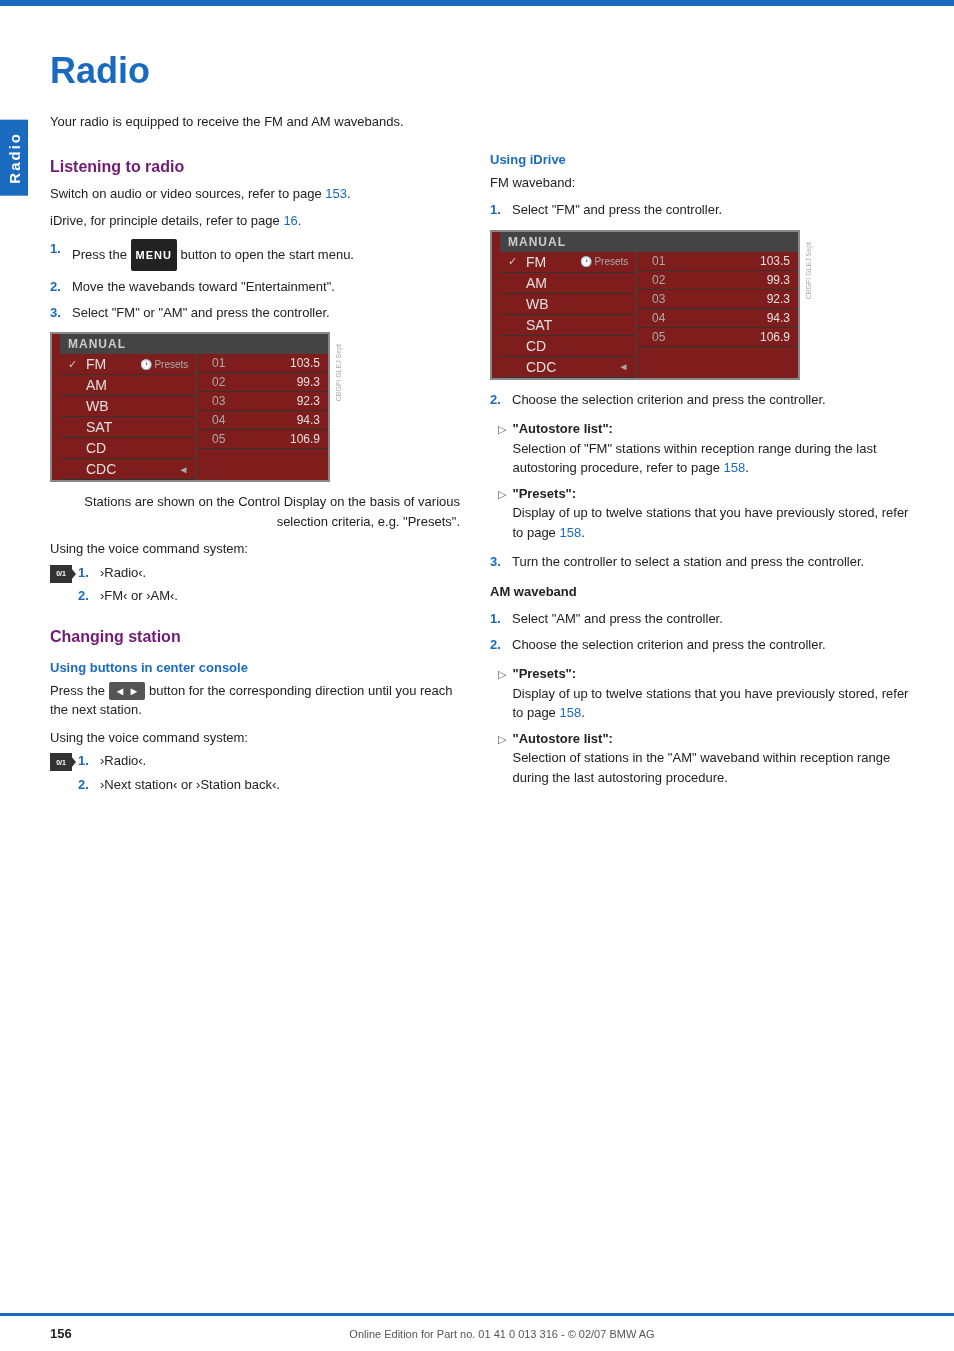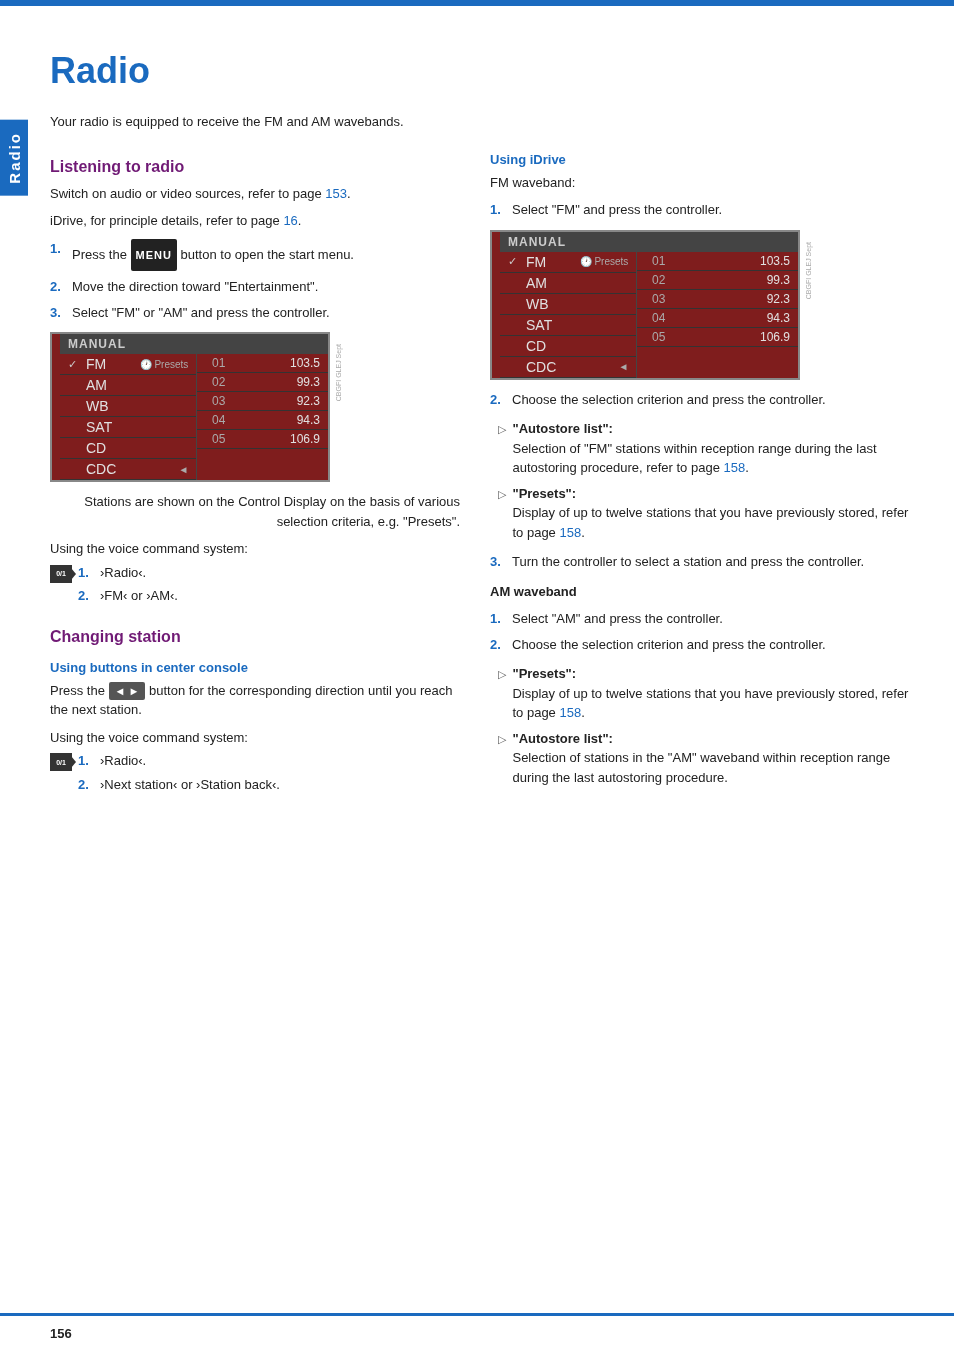--- a/index.html
+++ b/index.html
@@ -347,21 +347,21 @@
         <p>Switch on audio or video sources, refer to page <a class="link-num" href="#">153</a>.</p>
         <p>iDrive, for principle details, refer to page <a class="link-num" href="#">16</a>.</p>
 
         <ol class="num-list">
           <li>
             <span class="num">1.</span>
             <span>Press the <span class="menu-btn">MENU</span> button to open the start menu.</span>
           </li>
           <li>
             <span class="num">2.</span>
-            <span>Move the direction toward "Entertainment".</span>
+            <span>Move the wavebands toward "Entertainment".</span>
           </li>
           <li>
             <span class="num">3.</span>
             <span>Select "FM" or "AM" and press the controller.</span>
           </li>
         </ol>
 
         <div class="radio-menu" style="max-width:280px; position:relative;">
           <div class="radio-menu-header">MANUAL</div>
           <div style="display:flex;">
@@ -596,14 +596,15 @@
             </div>
           </li>
         </ul>
 
       </div>
     </div>
   </div>
 
   <div class="page-footer">
     <span class="page-num">156</span>
+    <span class="footer-text">Online Edition for Part no. 01 41 0 013 316 - © 02/07 BMW AG</span>
   </div>
 </div>
 
 </body></html>

